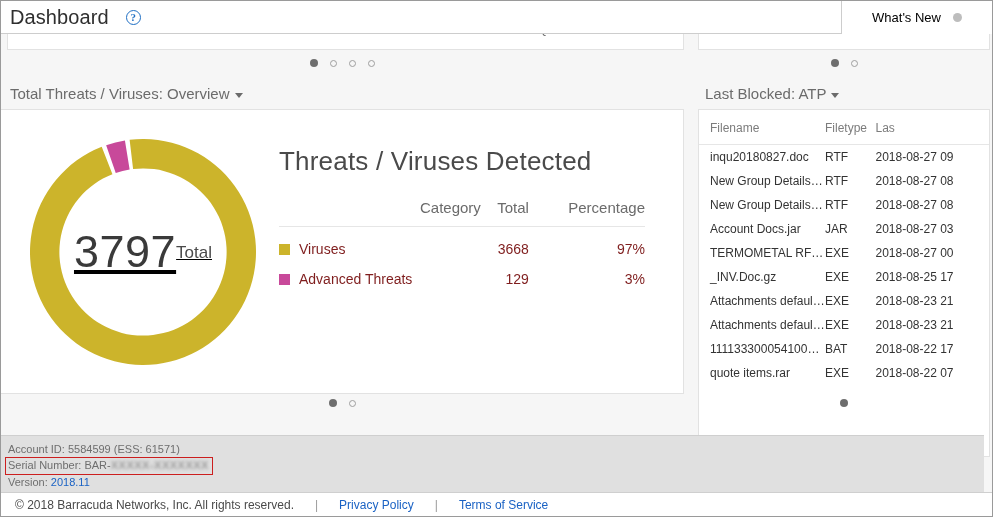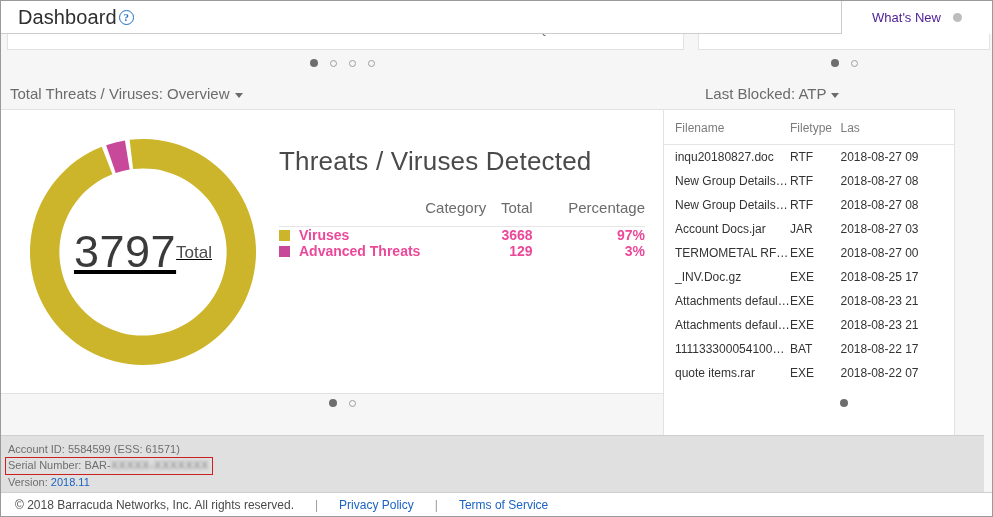--- a/index.html
+++ b/index.html
@@ -19,40 +19,40 @@
 
   
   .header {
     position: absolute; left: 0; top: 0;
     width: 991px; height: 33px;
     background: #ffffff;
     border-bottom: 1px solid #cdcdcd;
     display: flex; align-items: center;
   }
   .page-title-wrap {
-    display: flex; align-items: center; gap: 2px;
-    padding-left: 17px; flex: 1;
+    display: flex; align-items: center; gap: 17px;
+    padding-left: 9px; flex: 1;
   }
   .page-title {
     font-size: 20px; color: #2f2f2f; font-weight: 400;
     letter-spacing: .1px;
   }
   .help-icon {
     width: 15px; height: 15px; border-radius: 50%;
     border: 1.6px solid #1f6fc4; color: #1f6fc4;
     font-size: 11px; font-weight: 700; line-height: 12px;
     text-align: center; display: inline-block;
     font-family: "Liberation Serif", serif;
   }
   .whats-new {
     height: 33px; min-width: 123px;
     border-left: 1px solid #cdcdcd;
     display: flex; align-items: center; justify-content: center;
     gap: 12px; padding: 0 30px;
-    font-size: 13px; color: #4c1d95;
+    font-size: 13px; color: #000000;
     background: #ffffff;
   }
   .wn-dot { width: 9px; height: 9px; border-radius: 50%; background: #bdbdbd; display:block; }
 
   
   .toprow {
     position: absolute; left: 0; top: 33px;
     width: 991px; height: 24px;
   }
   .toprow-left {
@@ -100,21 +100,21 @@
   }
   .sec-title-left  { position: absolute; left: 9px;   top: 84px; }
   .sec-title-right { position: absolute; left: 704px; top: 84px; }
 
   
   .panel {
     position: absolute; background: #ffffff;
     border: 1px solid #e2e2e2;
   }
   .panel-left  { left: 0px;   top: 108px; width: 683px; height: 285px; border-left: none; }
-  .panel-right { left: 662px; top: 108px; width: 292px; height: 348px; }
+  .panel-right { left: 697px; top: 108px; width: 292px; height: 348px; }
 
   
   .donut-wrap { position: absolute; left: 22px; top: 22px; width: 240px; height: 240px; }
   .donut-center {
     position: absolute; left: 0; top: 0; width: 240px; height: 240px;
     display: flex; align-items: center; justify-content: center;
     pointer-events: none;
     text-decoration: underline;
   }
   .donut-total-num {
@@ -130,21 +130,21 @@
     letter-spacing: .2px; margin-bottom: 22px;
   }
   table.legend { width: 366px; border-collapse: collapse; }
   table.legend th {
     font-size: 15px; color: #6b6b6b; font-weight: 400;
     padding: 0 0 10px 0; border-bottom: 1px solid #e6e6e6;
     text-align: right;
   }
   table.legend th.num, table.legend td.num { text-align: right; }
   table.legend td {
-    font-size: 14px; color: #ec4899; padding: 0 0 0 0; vertical-align: middle; font-weight: bold;
+    font-size: 14px; color: #7f1d1d; padding: 14px 0 0 0; vertical-align: middle;
   }
   .swatch {
     display: inline-block; width: 11px; height: 11px;
     margin-right: 9px; vertical-align: -1px;
   }
   .cat-cell { white-space: nowrap; }
 
   
   .blk-table { width: 100%; border-collapse: collapse; }
   .blk-table th {

